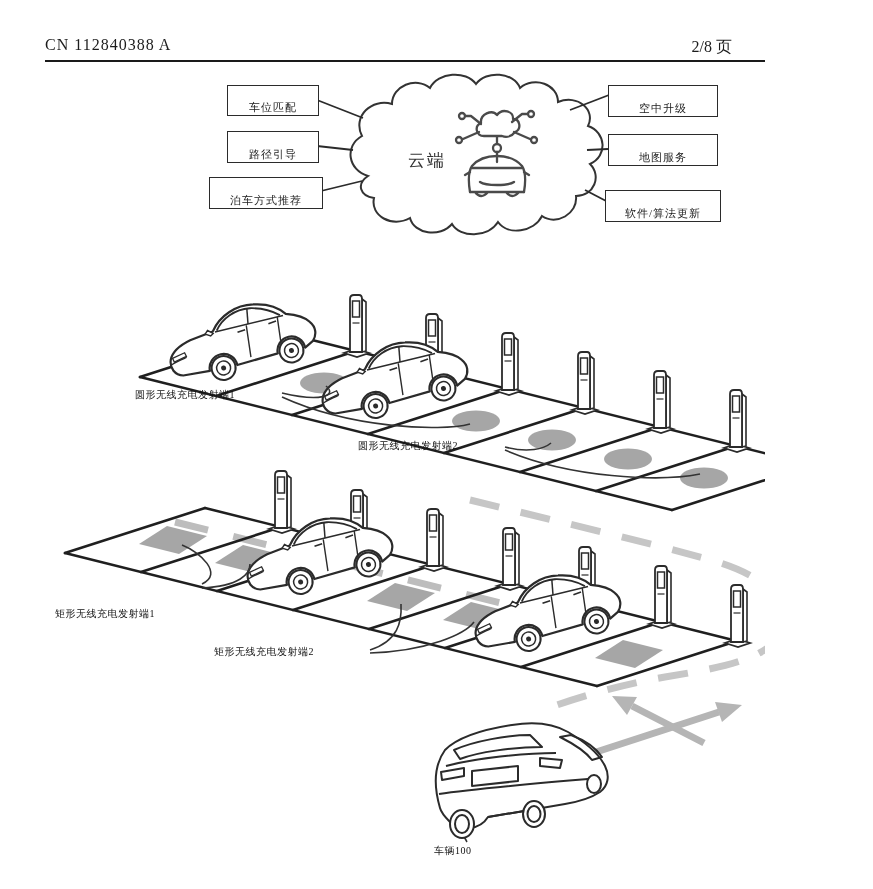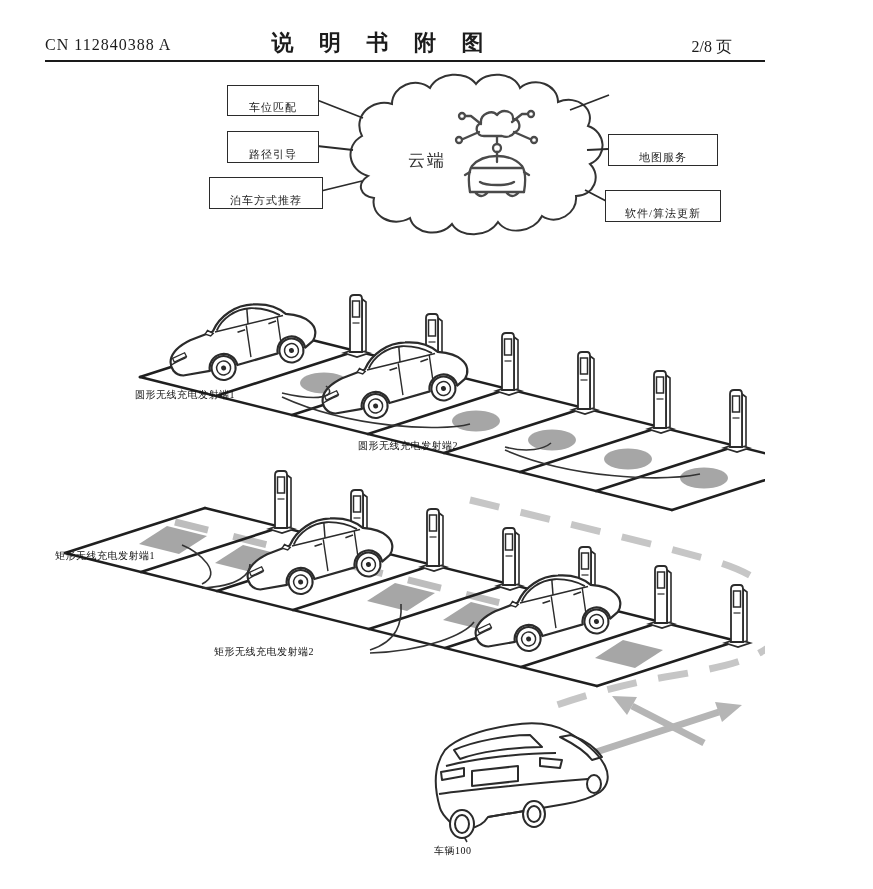--- a/index.html
+++ b/index.html
@@ -15,45 +15,47 @@
           display:flex;align-items:flex-end;justify-content:center;font-size:11px;letter-spacing:1px;}
   .cloud-label{font-size:17px;letter-spacing:2px;color:#333;}
   .anno{font-size:10px;color:#111;letter-spacing:0.5px;}
 </style>
 </head>
 <body>
 
 <div class="page">
 
   <div class="txt hdr-num">CN 112840388 A</div>
-  <div class="txt hdr-title">说 明 书 附 图</div>
   <div class="txt hdr-page">2/8 页</div>
   <div class="hdr-rule"></div>
 
   <div class="svcbox" style="left:227px;top:85px;width:90px;height:29px;">
       <span>车位匹配</span>
     </div>
   <div class="svcbox" style="left:227px;top:131px;width:90px;height:30px;">
       <span>路径引导</span>
     </div>
   <div class="svcbox" style="left:209px;top:177px;width:112px;height:30px;font-family:Liberation Serif, serif;">
       <span>泊车方式推荐</span>
     </div>
+  <div class="svcbox" style="left:608px;top:85px;width:108px;height:30px;">
+      <span>空中升级</span>
+    </div>
   <div class="svcbox" style="left:608px;top:134px;width:108px;height:30px;">
       <span>地图服务</span>
     </div>
   <div class="svcbox" style="left:605px;top:190px;width:114px;height:30px;">
       <span>软件/算法更新</span>
     </div>
 
   <div class="txt cloud-label" style="left:408px;top:149px;">云端</div>
 
   <div class="txt anno" style="left:135px;top:388px;">圆形无线充电发射端1</div>
   <div class="txt anno" style="left:358px;top:439px;">圆形无线充电发射端2</div>
-  <div class="txt anno" style="left:55px;top:549px;">矩形无线充电发射端1</div>
+  <div class="txt anno" style="left:55px;top:607px;">矩形无线充电发射端1</div>
   <div class="txt anno" style="left:214px;top:645px;">矩形无线充电发射端2</div>
   <div class="txt anno" style="left:434px;top:844px;">车辆100</div>
 
   <svg class="art" width="873" height="889" viewBox="0 0 873 889">
     <defs>
 
       <g id="post">
         <path d="M-12,2 L1,6 L13,2 L0,-2 Z" fill="#fff" stroke="#2b2b2b" stroke-width="1.8"></path>
         <path d="M6,-52 L10,-49 L10,0 L6,1 Z" fill="#fff" stroke="#2b2b2b" stroke-width="1.6"></path>
         <path d="M-6,1 L-6,-52 Q-6,-56 -2,-56 L3,-56 Q6,-56 6,-52 L6,1 Z" fill="#fff" stroke="#2b2b2b" stroke-width="1.8"></path>

